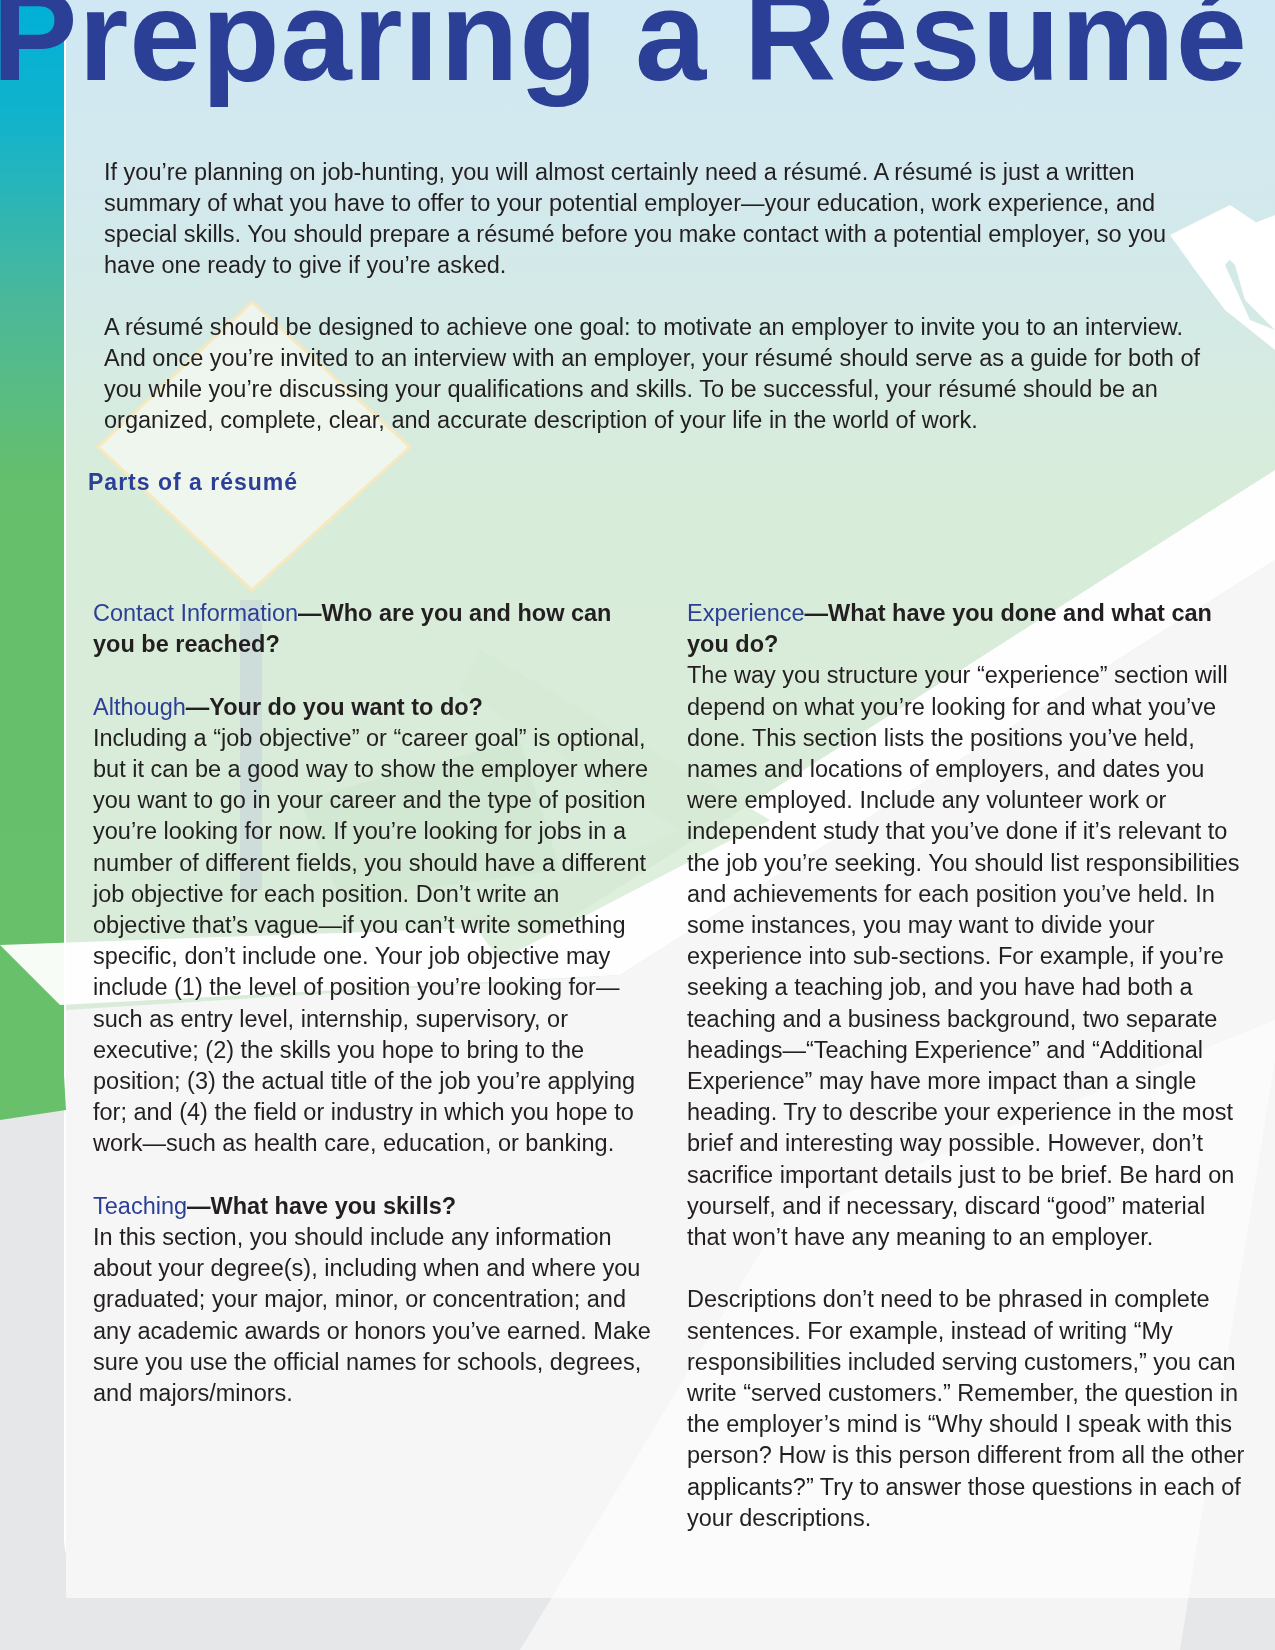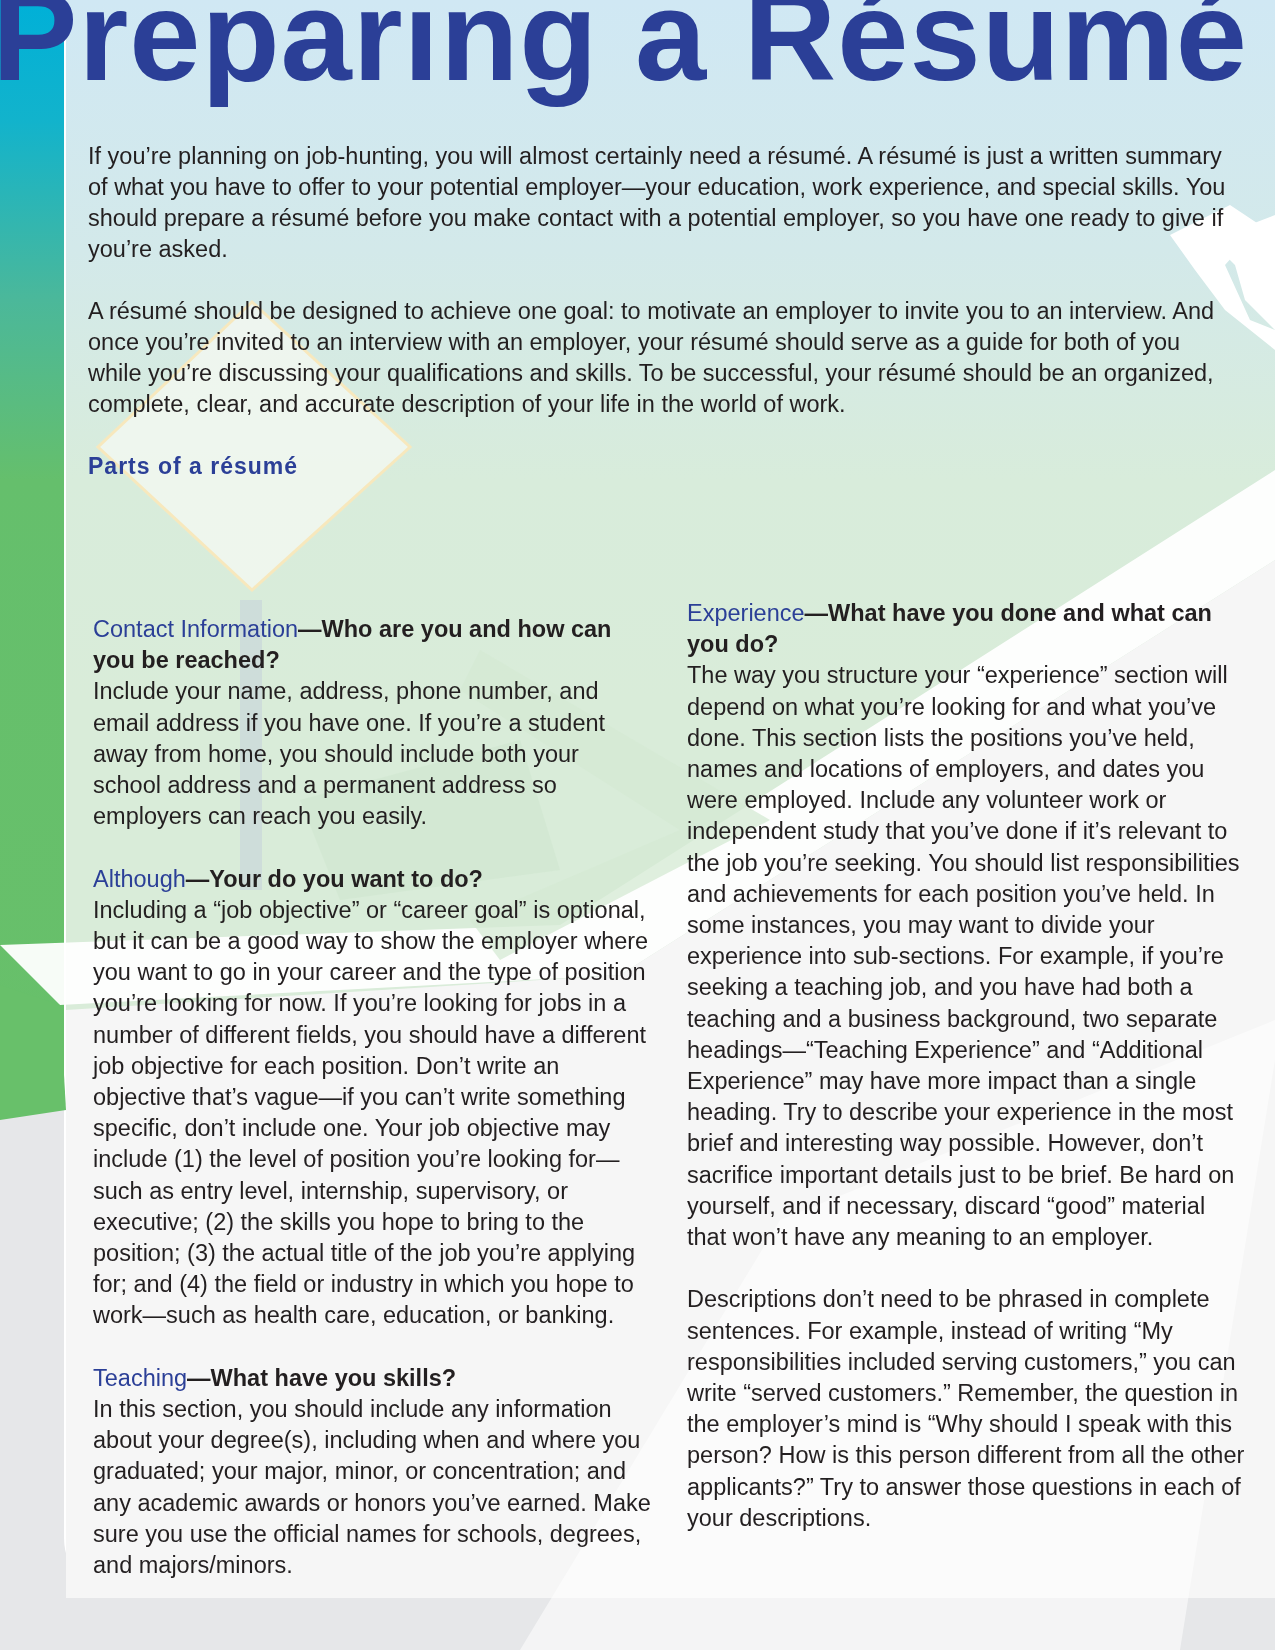--- a/index.html
+++ b/index.html
@@ -24,33 +24,33 @@
     .title {
       position: absolute; left: -8px; top: -38px; margin: 0;
       font-family: "Liberation Sans", sans-serif; font-weight: bold;
       font-size: 128px; letter-spacing: 1px; color: #2b3f97; white-space: nowrap;
       z-index: 5;
     }
     .content {
       position: absolute; left: 88px; top: 141px; width: 1150px; z-index: 4;
       font-size: 23.5px; line-height: 31px; color: #231f20;
     }
-    .content p { margin: 0; }
+    .content p { margin: 16px; }
     .intro1 { margin-bottom: 31px !important; }
     .intro2 { margin-bottom: 31px !important; }
     .parts-heading {
       font-weight: bold; color: #2b3f97; font-size: 23px; letter-spacing: 1px;
       margin: 0 0 31px 0;
     }
     .columns { position: absolute; left: 93px; top: 598px; z-index: 4; }
     .col {
       position: absolute; top: 0; width: 560px;
       font-size: 23.5px; line-height: 31.2px; color: #231f20;
     }
-    .col-left { left: 0; margin-top: 16px; }
+    .col-left { left: 0; }
     .col-right { left: 594px; width: 560px; }
     .section { margin-bottom: 31.2px; }
     .sec-label { color: #2b3f97; }
     .sec-q { font-weight: bold; }
     .sec-body { margin: 0; }
   </style>
 </head>
 <body>
 
 <div class="left-bar"></div>
@@ -78,21 +78,20 @@
 <div class="content">
   <p class="intro1">If you’re planning on job-hunting, you will almost certainly need a résumé.  A résumé is just a written summary of what you have to offer to your potential employer—your education, work experience, and special skills.  You should prepare a résumé before you make contact with a potential employer, so you have one ready to give if you’re asked.</p>
   <p class="intro2">A résumé should be designed to achieve one goal: to motivate an employer to invite you to an interview. And once you’re invited to an interview with an employer, your résumé should serve as a guide for both of you while you’re discussing your qualifications and skills.  To be successful, your résumé should be an organized, complete, clear, and accurate description of your life in the world of work.</p>
   <h2 class="parts-heading">Parts of a résumé</h2>
 </div>
 
 <div class="columns">
   <div class="col col-left">
     <div class="section">
       <span class="sec-label">Contact Information</span><span class="sec-q">—Who are you and how can you be reached?</span>
-      <p class="sec-body">Include your name, address, phone number, and email address if you have one.   If you’re a student away from home, you should include both your school address and a permanent address so employers can reach you easily.</p>
     </div>
     <div class="section">
       <span class="sec-label">Although</span><span class="sec-q">—Your do you want to do?</span>
       <p class="sec-body">Including a “job objective” or “career goal” is optional, but it can be a good way to show the employer where you want to go in your career and the type of position you’re looking for now.  If you’re looking for jobs in a number of different fields, you should have a different job objective for each position. Don’t write an objective that’s vague—if you can’t write something specific, don’t include one.  Your job objective may include (1) the level of position you’re looking for—such as entry level, internship, supervisory, or executive; (2) the skills you hope to bring to the position; (3) the actual title of the job you’re applying for; and (4) the field or industry in which you hope to work—such as health care, education, or banking.</p>
     </div>
     <div class="section">
       <span class="sec-label">Teaching</span><span class="sec-q">—What have you skills?</span>
       <p class="sec-body">In this section, you should include any information about your degree(s), including when and where you graduated; your major, minor, or concentration; and any academic awards or honors you’ve earned.  Make sure you use the official names for schools, degrees, and majors/minors.</p>
     </div>
   </div>

